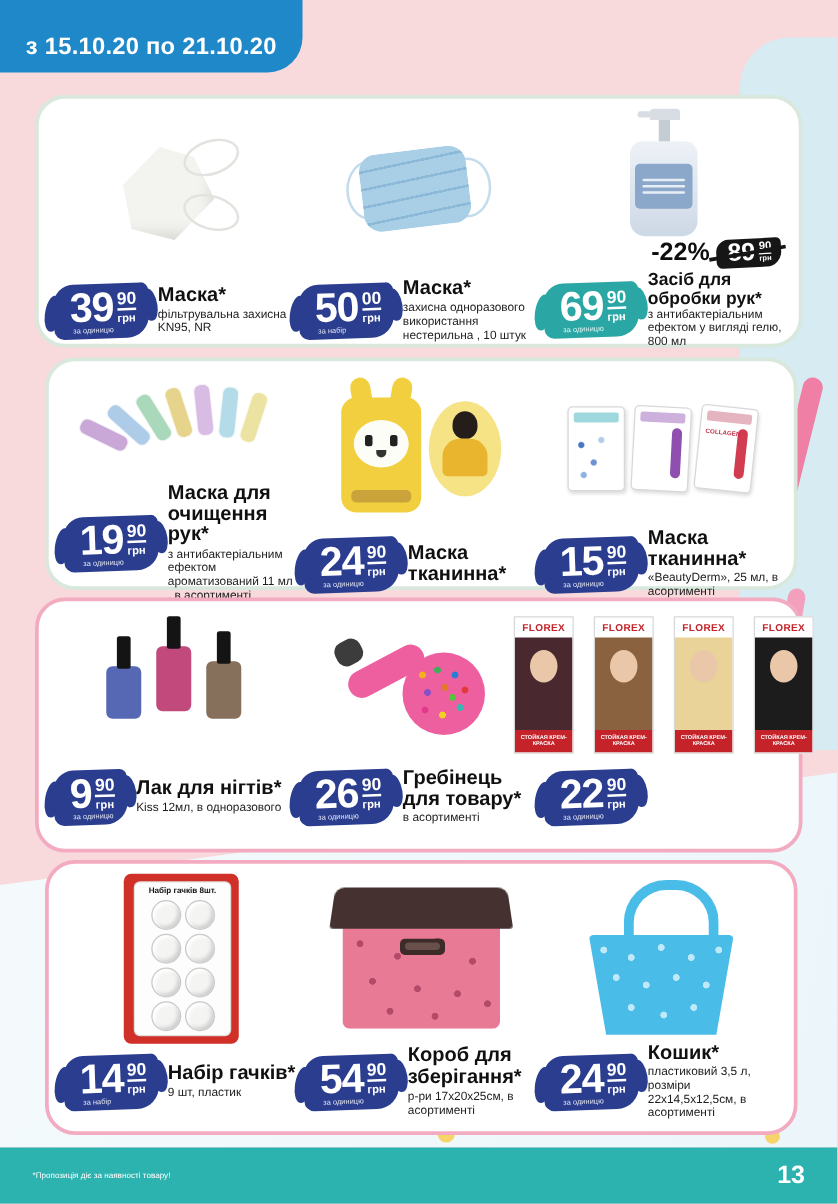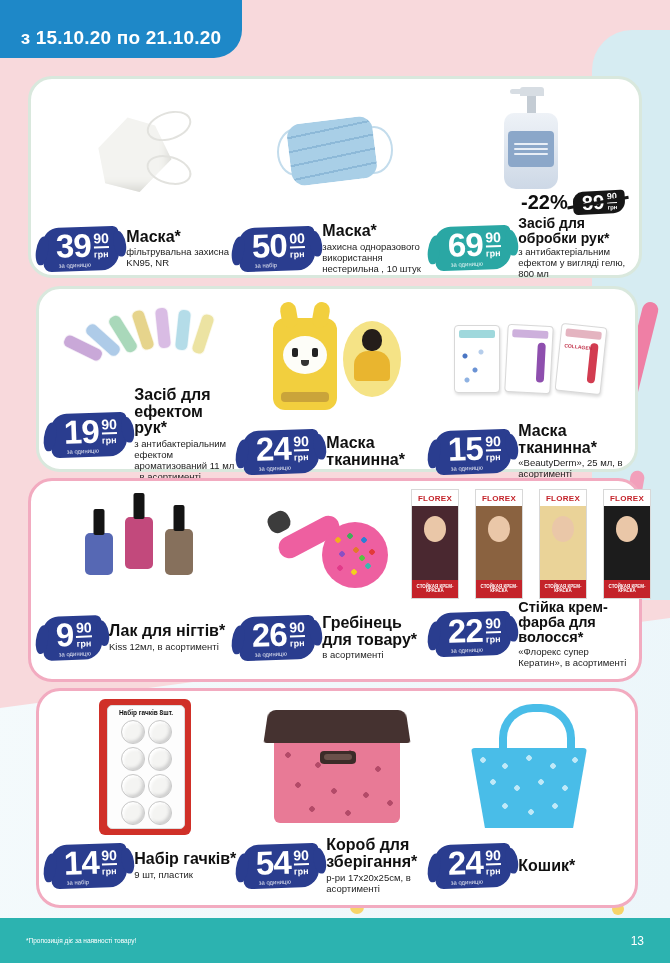--- a/index.html
+++ b/index.html
@@ -139,21 +139,21 @@
   .sbox .handle{position:absolute;left:58px;top:42px;width:36px;height:13px;background:#3c2b28;border-radius:4px;}
   .sbox .handle::after{content:"";position:absolute;left:4px;top:3px;right:4px;height:6px;background:#6a504a;border-radius:3px;}
   .basket{position:relative;width:116px;height:126px;}
   .basket .bhandle{position:absolute;left:28px;top:0;width:60px;height:56px;border:8px solid #49bde8;border-bottom:none;border-radius:34px 34px 0 0;}
   .basket .bbody{position:absolute;left:0;top:44px;width:116px;height:80px;background:#49bde8;border-radius:4px 4px 10px 10px;
       clip-path:polygon(0 0,100% 0,88% 100%,12% 100%);
       background-image:radial-gradient(circle at 12px 12px,#bfe9f8 2.5px,transparent 3px),radial-gradient(circle at 34px 18px,#bfe9f8 2.5px,transparent 3px),radial-gradient(circle at 58px 10px,#bfe9f8 2.5px,transparent 3px),radial-gradient(circle at 82px 18px,#bfe9f8 2.5px,transparent 3px),radial-gradient(circle at 104px 12px,#bfe9f8 2.5px,transparent 3px),radial-gradient(circle at 22px 34px,#bfe9f8 2.5px,transparent 3px),radial-gradient(circle at 46px 40px,#bfe9f8 2.5px,transparent 3px),radial-gradient(circle at 70px 34px,#bfe9f8 2.5px,transparent 3px),radial-gradient(circle at 94px 40px,#bfe9f8 2.5px,transparent 3px),radial-gradient(circle at 34px 58px,#bfe9f8 2.5px,transparent 3px),radial-gradient(circle at 60px 64px,#bfe9f8 2.5px,transparent 3px),radial-gradient(circle at 84px 58px,#bfe9f8 2.5px,transparent 3px);}
   
   .footer{position:absolute;left:0;bottom:0;width:670px;height:45px;background:#2cb3b0;display:flex;align-items:center;justify-content:space-between;padding:0 26px;box-sizing:border-box;}
   .footer .note{color:#fff;font-size:6.5px;}
-  .footer .pageno{color:#fff;font-size:12px;font-weight:normal;}
+  .footer .pageno{color:#fff;font-size:20px;font-weight:bold;}
 </style>
 </head>
 <body>
 
 <div class="bg-right-strip"></div>
 <div class="bg-bottom"></div>
 <div class="brush b1"></div>
 <div class="brush b2"></div>
 <div class="brush b3"></div>
 <div class="dot d1"></div>
@@ -276,21 +276,21 @@
     <div class="info-zone">
       <div class="tag">
         <span class="p-int">19</span>
         <span class="p-side">
           <span class="p-cents">90</span>
           <span class="p-curr">грн</span>
         </span>
         <span class="p-unit">за одиницю</span>
       </div>
       <div>
-        <div class="name">Засіб для ефектом рук*</div>
+        <div class="name">Маска для очищення рук*</div>
         <div class="desc">з антибактеріальним ефектом ароматизований 11 мл , в асортименті</div>
       </div>
     </div>
   </div>
   <div class="cell">
     <div class="img-zone">
       <div class="bunny">
         <div class="face">
             <div class="eye e1"></div>
             <div class="eye e2"></div>
@@ -362,21 +362,21 @@
       <div class="tag">
         <span class="p-int">9</span>
         <span class="p-side">
           <span class="p-cents">90</span>
           <span class="p-curr">грн</span>
         </span>
         <span class="p-unit">за одиницю</span>
       </div>
       <div>
         <div class="name">Лак для нігтів*</div>
-        <div class="desc">Kiss 12мл, в асортименті</div>
+        <div class="desc">Kiss 12мл, в одноразового</div>
       </div>
     </div>
   </div>
   <div class="cell">
     <div class="img-zone">
       <div class="brushpic">
         <div class="tip"></div>
           <div class="handle"></div>
           <div class="headc"></div>
           <div class="bristles"></div>
@@ -432,24 +432,20 @@
     </div>
     <div class="info-zone">
       <div class="tag">
         <span class="p-int">22</span>
         <span class="p-side">
           <span class="p-cents">90</span>
           <span class="p-curr">грн</span>
         </span>
         <span class="p-unit">за одиницю</span>
       </div>
-      <div>
-        <div class="name" style="font-size:14.5px;">Стійка крем-фарба для волосся*</div>
-        <div class="desc">«Флорекс супер Кератин», в асортименті</div>
-      </div>
     </div>
   </div>
 </div>
 
 <div class="card card4">
   <div class="cell">
     <div class="img-zone">
       <div class="hooks">
         <div class="blister">
           <div class="title">Набір гачків 8шт.</div>
@@ -515,20 +511,21 @@
       <div class="tag">
         <span class="p-int">24</span>
         <span class="p-side">
           <span class="p-cents">90</span>
           <span class="p-curr">грн</span>
         </span>
         <span class="p-unit">за одиницю</span>
       </div>
       <div>
         <div class="name">Кошик*</div>
+        <div class="desc">пластиковий 3,5 л, розміри 22х14,5х12,5см, в асортименті</div>
       </div>
     </div>
   </div>
 </div>
 
 <div class="footer">
   <span class="note">*Пропозиція діє за наявності товару!</span>
   <span class="pageno">13</span>
 </div>
 

